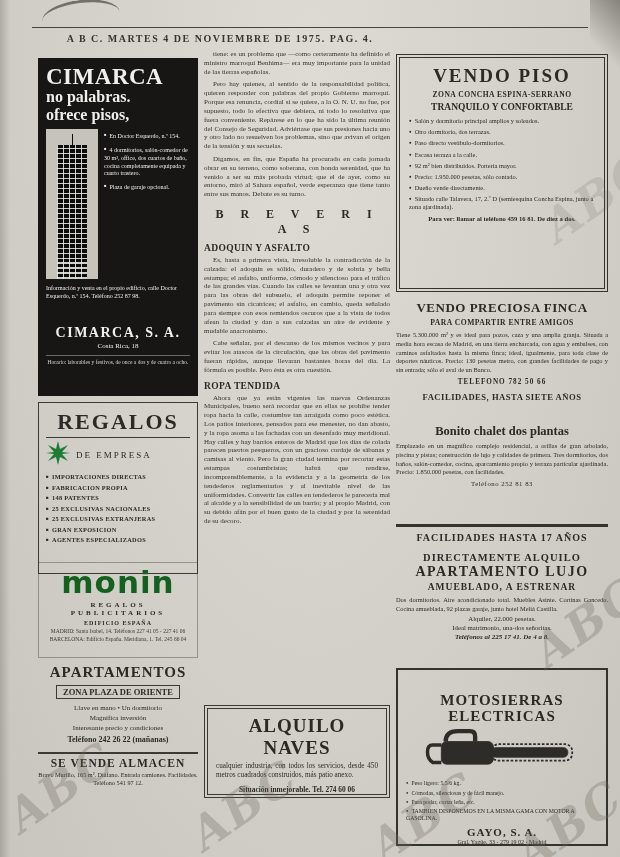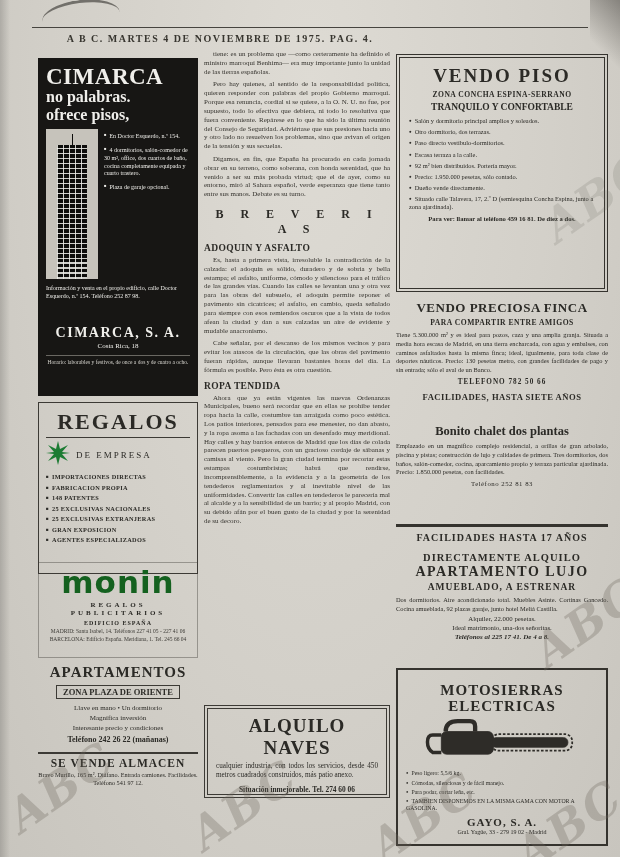--- a/index.html
+++ b/index.html
@@ -111,21 +111,21 @@
 
   .lujo{position:absolute; left:396px; top:552px; width:212px; text-align:center;}
   .lujo-l1{font-size:10.5px; font-weight:bold; letter-spacing:1px;}
   .lujo-l2{font-size:14px; font-weight:bold; letter-spacing:1.5px; margin-top:1px;}
   .lujo-l3{font-size:9.5px; font-weight:bold; letter-spacing:1px; margin-top:2px;}
   .lujo-body{font-size:6.4px; line-height:1.35; text-align:justify; margin-top:4px;}
   .lujo-price,.lujo-target{font-size:6.8px; margin-top:2px;}
   .lujo-phone{font-size:7px; font-weight:bold; margin-top:2px;font-style:italic;}
 
   .moto{position:absolute; left:396px; top:668px; width:212px; height:178px; box-sizing:border-box;
-    border:2px solid #35332e; padding:12px 8px; text-align:center; overflow:hidden;}
+    border:2px solid #35332e; padding:22px 8px; text-align:center; overflow:hidden;}
   .moto-title{font-size:15px; font-weight:bold; line-height:1.08; letter-spacing:1px;}
   .moto-saw{display:block; margin:2px auto;}
   .moto-item{font-size:5.8px; line-height:1.25; text-align:left; margin-bottom:2px;}
   .moto-item::before{content:"●"; font-size:4px; vertical-align:1px; margin-right:3px;}
   .moto-firm{font-size:11px; font-weight:bold; letter-spacing:1px; margin-top:3px;}
   .moto-addr{font-size:6px; margin-top:1px;}
 </style>
 </head>
 <body>
 
@@ -206,21 +206,21 @@
   </div>
 
   <div class="almacen">
     <div class="alm-title">SE VENDE ALMACEN</div>
     <div class="alm-body">Bravo Murillo, 165 m². Diáfano. Entrada camiones. Facilidades. Teléfono 541 97 12.</div>
   </div>
 
   <div class="mid-article">
     <div>
 
-    <p class="para">tiene: es un problema que —como certeramente ha definido el ministro marroquí Benhima— era muy importante junto la unidad de las tierras españolas.</p>
+    <p class="para">tiene: es un problema que —como certeramente ha definido el ministro marroquí Benhima— era muy importante para la unidad de las tierras españolas.</p>
         <p class="para">Pero hay quienes, al sentido de la responsabilidad política, quieren responder con palabras del propio Gobierno marroquí. Porque esa renuncia, cordial si se quiere, a la O. N. U. no fue, por supuesto, todo lo efectiva que debiera, ni todo lo resolutiva que fuera conveniente. Repárese en lo que ha sido la última reunión del Consejo de Seguridad. Adviértase que sus presiones hacia uno y otro lado no resuelven los problemas, sino que avivan el origen de la tensión y sus secuelas.</p>
         <p class="para">Digamos, en fin, que España ha procurado en cada jornada obrar en su terreno, como soberana, con honda serenidad, que ha venido a ser su más probada virtud; que el de ayer, como su entorno, miró al Sahara español, verde esperanza que tiene tanto entre sus manos. Debate es su turno.</p>
       </div>
     <div class="brev-title">B R E V E R I A S</div>
     <div class="subhead">ADOQUIN Y ASFALTO</div>
     <div>
 
     <p class="para">Es, hasta a primera vista, irresoluble la contradicción de la calzada: el adoquín es sólido, duradero y de sobria y bella estampa; el asfalto, uniforme, cómodo y silencioso para el tráfico de las grandes vías. Cuando las calles se levantan una y otra vez para las obras del subsuelo, el adoquín permite reponer el pavimento sin cicatrices; el asfalto, en cambio, queda señalado para siempre con esos remiendos oscuros que a la vista de todos afean la ciudad y dan a sus calzadas un aire de evidente y mudable anacronismo.</p>
         <p class="para">Cabe señalar, por el descanso de los mismos vecinos y para evitar los atascos de la circulación, que las obras del pavimento fueran rápidas, aunque llevaran bastantes horas del día. La fórmula es posible. Pero ésta es otra cuestión.</p>
       </div>

